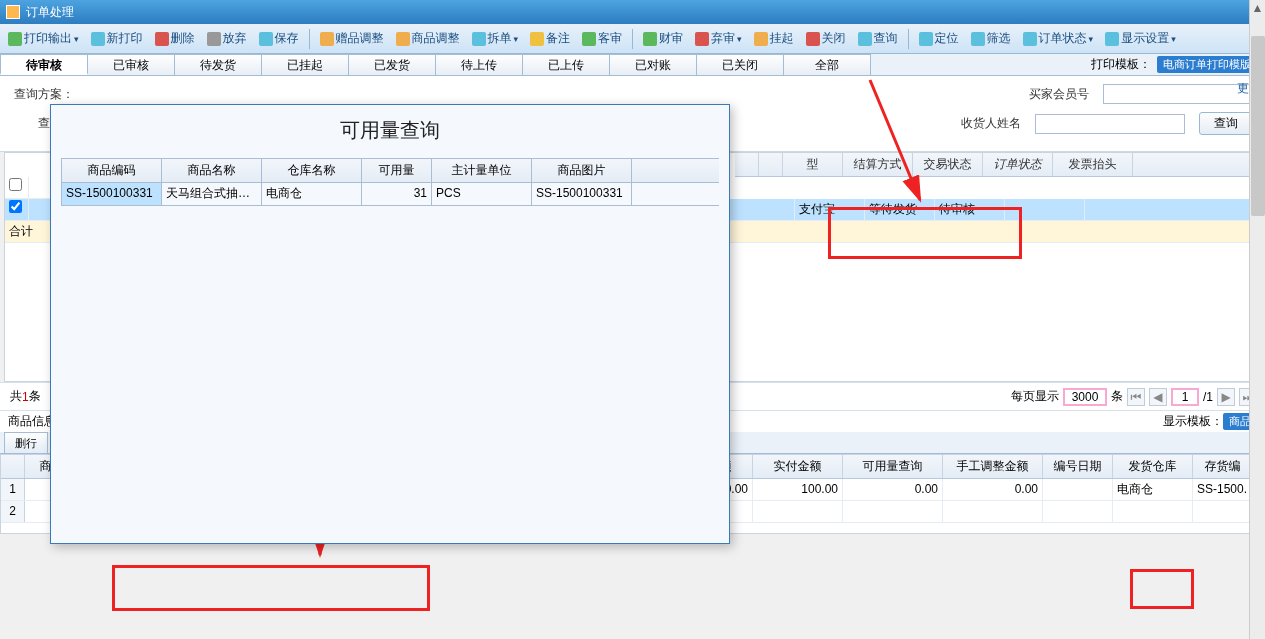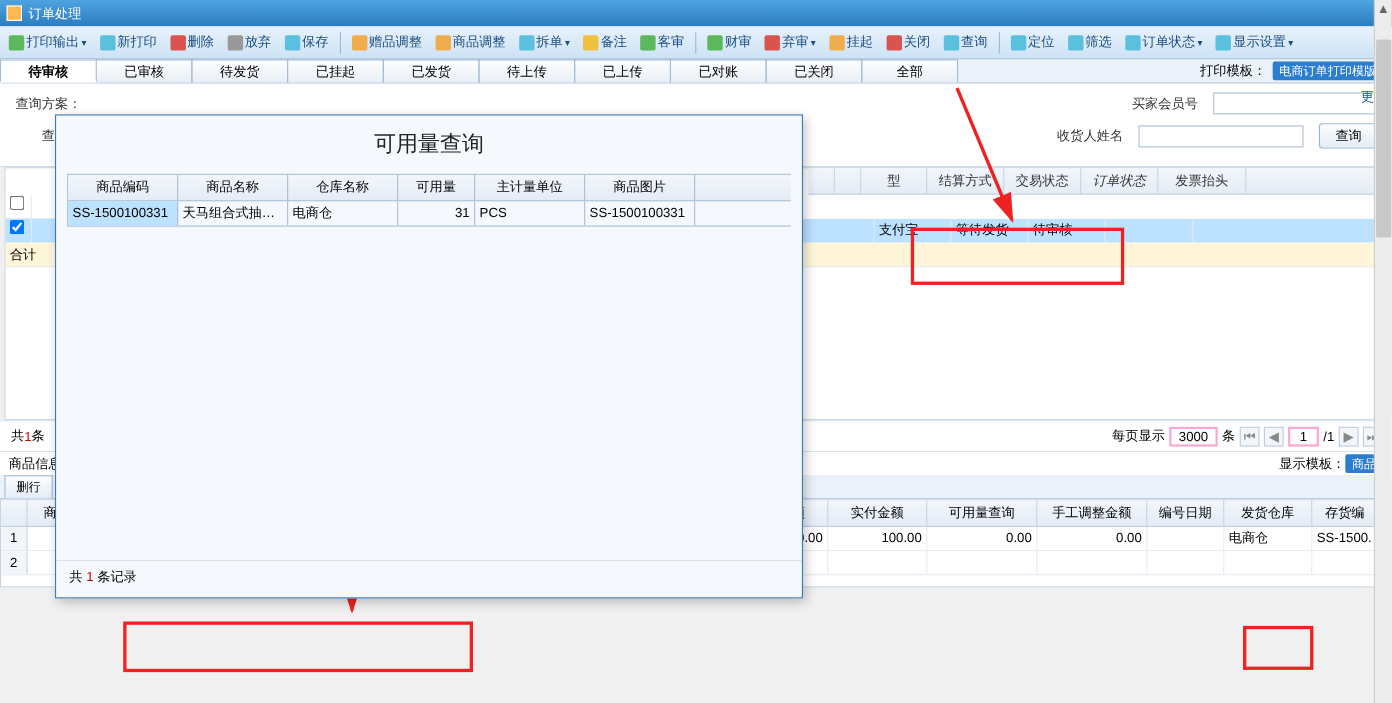--- a/index.html
+++ b/index.html
@@ -344,25 +344,20 @@
       </div>
     <div class="mg-row sel" id="mod-row">
         <div class="mg-c" style="width: 100px;">SS-1500100331</div>
         <div class="mg-c" style="width: 100px;">天马组合式抽…</div>
         <div class="mg-c" style="width: 100px;">电商仓</div>
         <div class="mg-c" style="width: 70px; text-align: right;">31</div>
         <div class="mg-c" style="width: 100px;">PCS</div>
         <div class="mg-c" style="width: 100px;">SS-1500100331</div>
       </div>
   </div>
-  <div class="modal-footer">
-    <span>共 </span>
-    <span style="color:#c00">1</span>
-    <span> 条记录</span>
-  </div>
 </div>
 
 <div class="redbox" style="left:59px; top:201px; width:310px; height:27px;"></div>
 <div class="redbox" style="left:828px; top:207px; width:194px; height:52px;"></div>
 <div class="redbox" style="left:112px; top:565px; width:318px; height:46px;"></div>
 <div class="redbox" style="left:1130px; top:569px; width:64px; height:40px;"></div>
 
 <svg class="redarrow" style="left:0; top:0; width:1265px; height:639px;">
   <defs>
       <marker id="ah" markerWidth="10" markerHeight="10" refX="8" refY="3" orient="auto">

